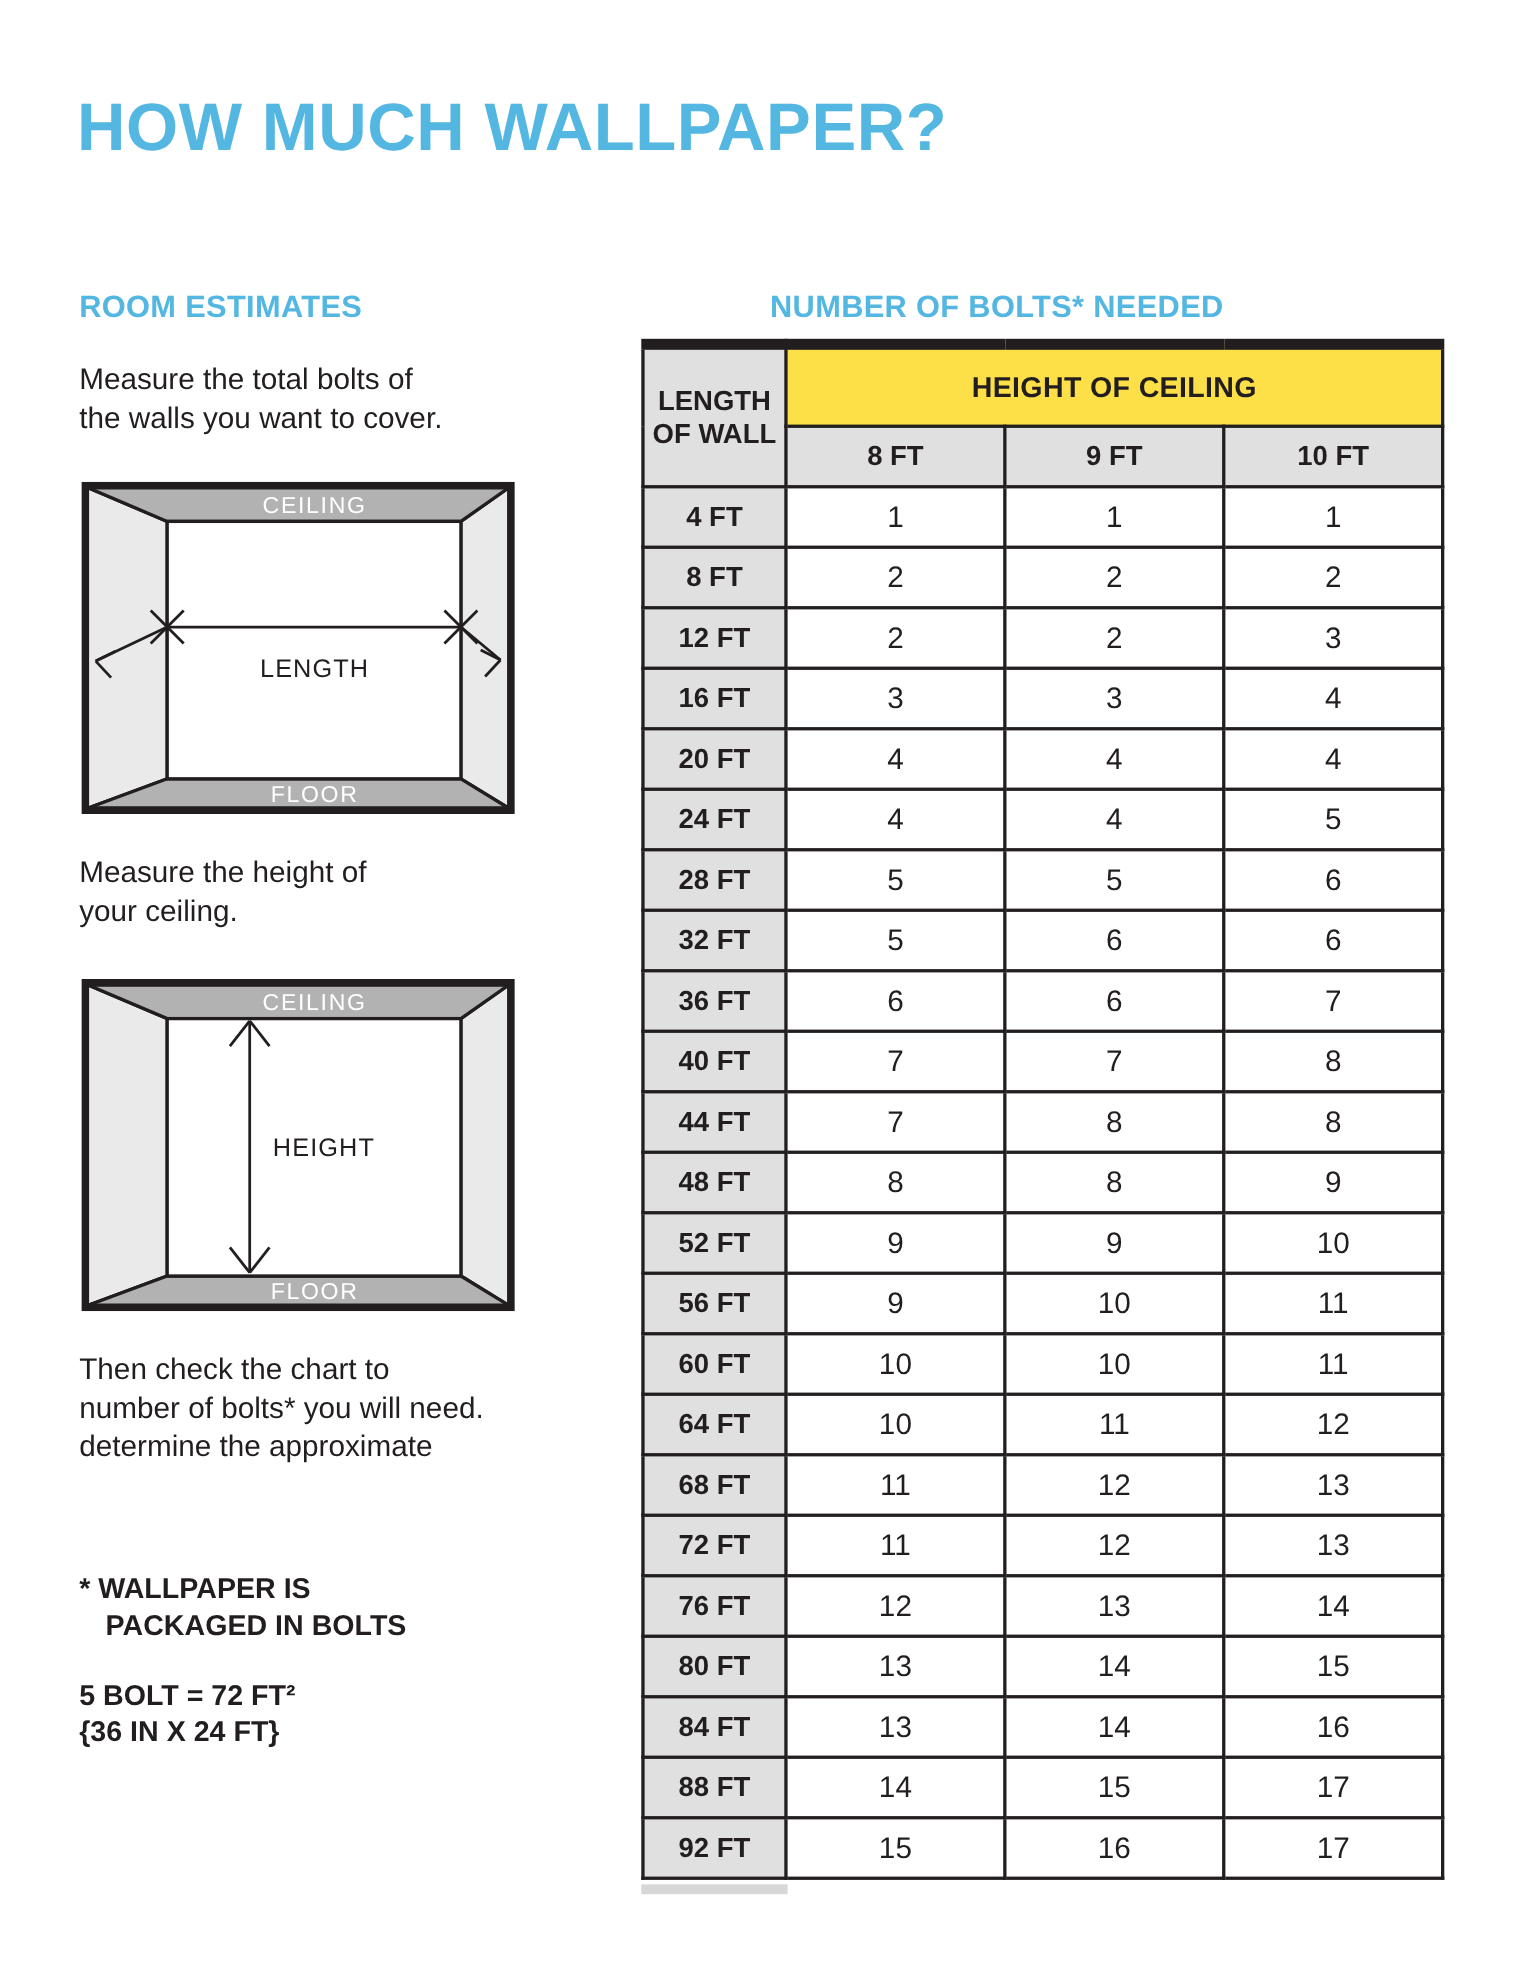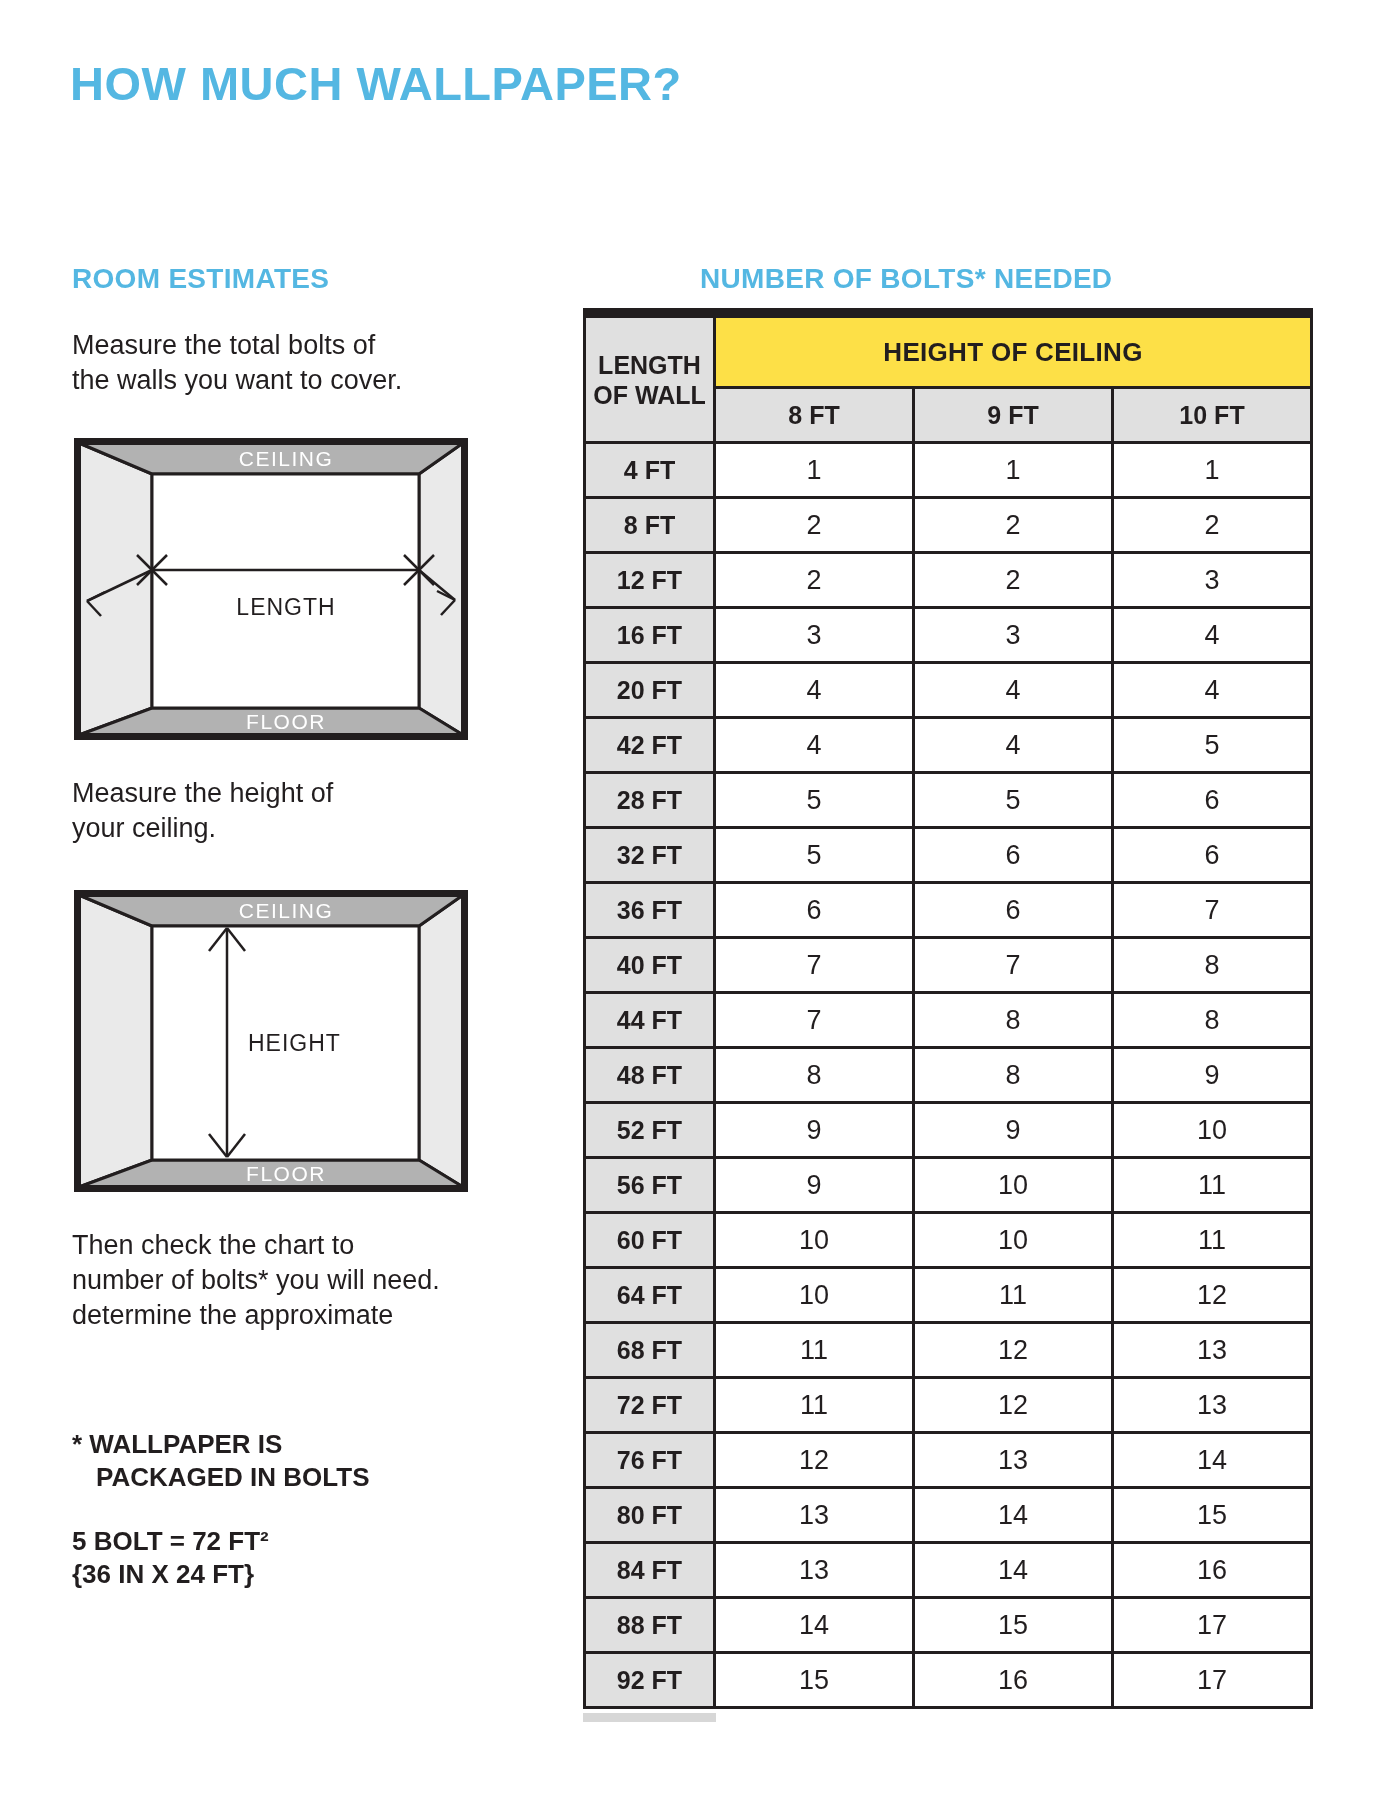--- a/index.html
+++ b/index.html
@@ -2,21 +2,21 @@
 <html><head>
 <meta charset="utf-8">
 <style>
   html,body{margin:0;padding:0;}
   body{
     width:1391px;height:1800px;position:relative;background:#ffffff;
     font-family:"Liberation Sans", sans-serif;color:#221e1f;overflow:hidden;
   }
   .abs{position:absolute;}
   #page-title{
-    left:70px;top:56px;font-size:47px;font-weight:bold;color:#54b7e2;
+    left:70px;top:80px;font-size:61px;font-weight:bold;color:#54b7e2;
     letter-spacing:0.5px;white-space:nowrap;
   }
   .section-heading{
     font-size:28px;font-weight:bold;color:#54b7e2;letter-spacing:0.3px;white-space:nowrap;
   }
   #room-estimates-heading{left:72px;top:263px;}
   #bolts-needed-heading{left:700px;top:263px;}
   .body-text{font-size:27px;line-height:35px;color:#221e1f;}
   #para1{left:72px;top:328px;}
   #para2{left:72px;top:776px;}
@@ -188,21 +188,21 @@
           <td class="val">3</td>
           <td class="val">4</td>
         </tr>
         <tr>
           <th class="rowhead">20 FT</th>
           <td class="val">4</td>
           <td class="val">4</td>
           <td class="val">4</td>
         </tr>
         <tr>
-          <th class="rowhead">42 FT</th>
+          <th class="rowhead">24 FT</th>
           <td class="val">4</td>
           <td class="val">4</td>
           <td class="val">5</td>
         </tr>
         <tr>
           <th class="rowhead">28 FT</th>
           <td class="val">5</td>
           <td class="val">5</td>
           <td class="val">6</td>
         </tr>

